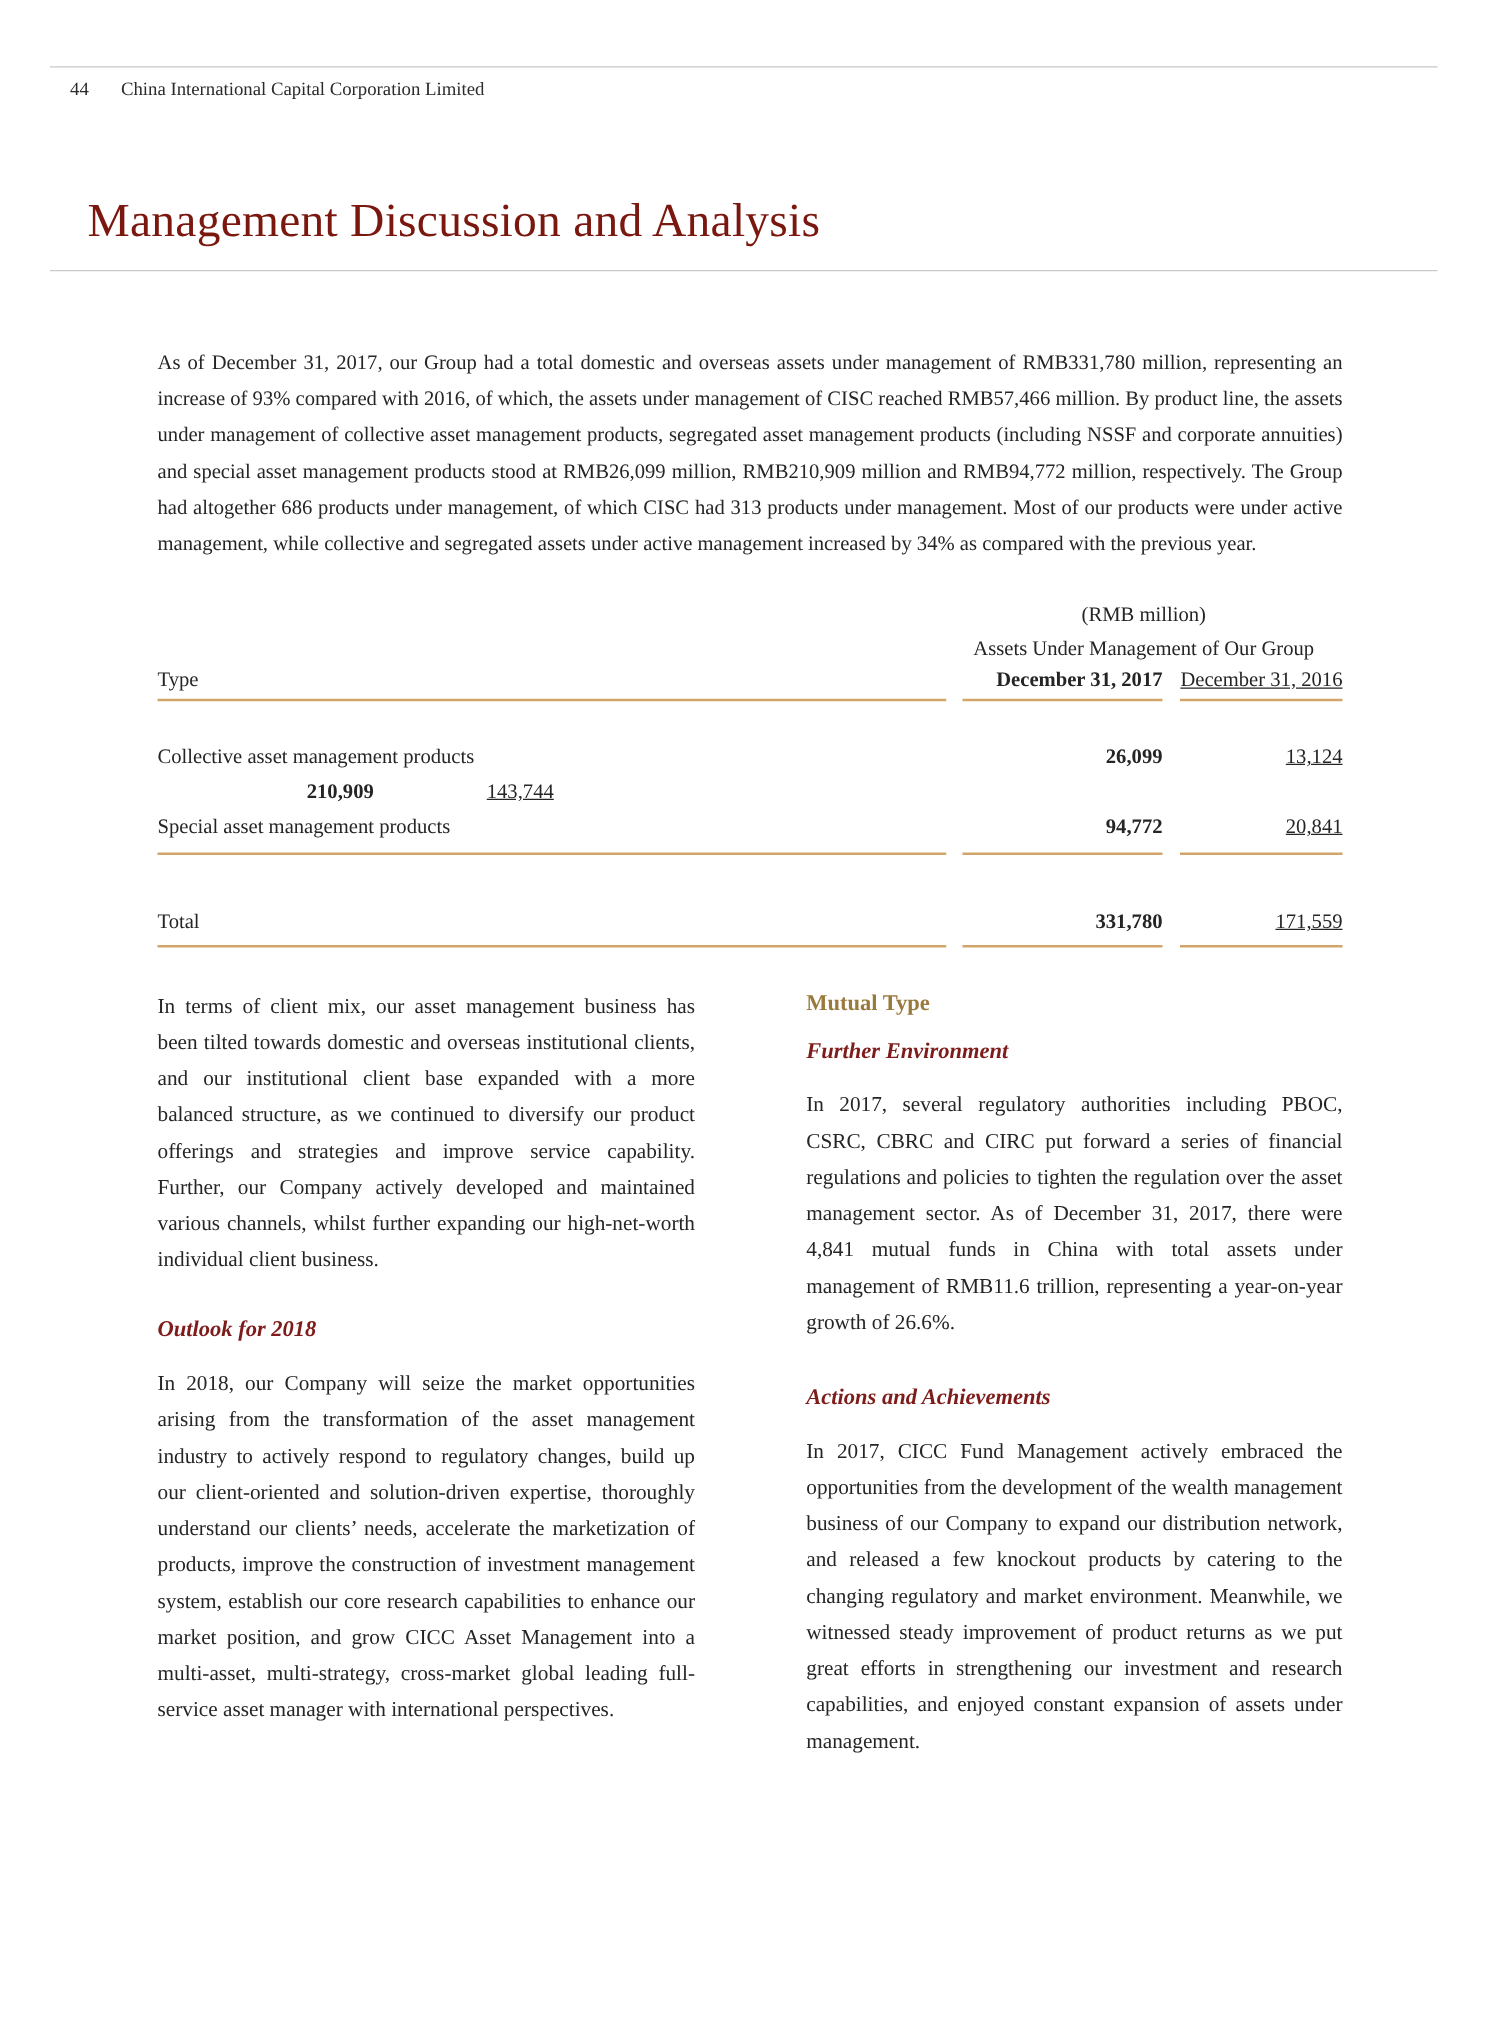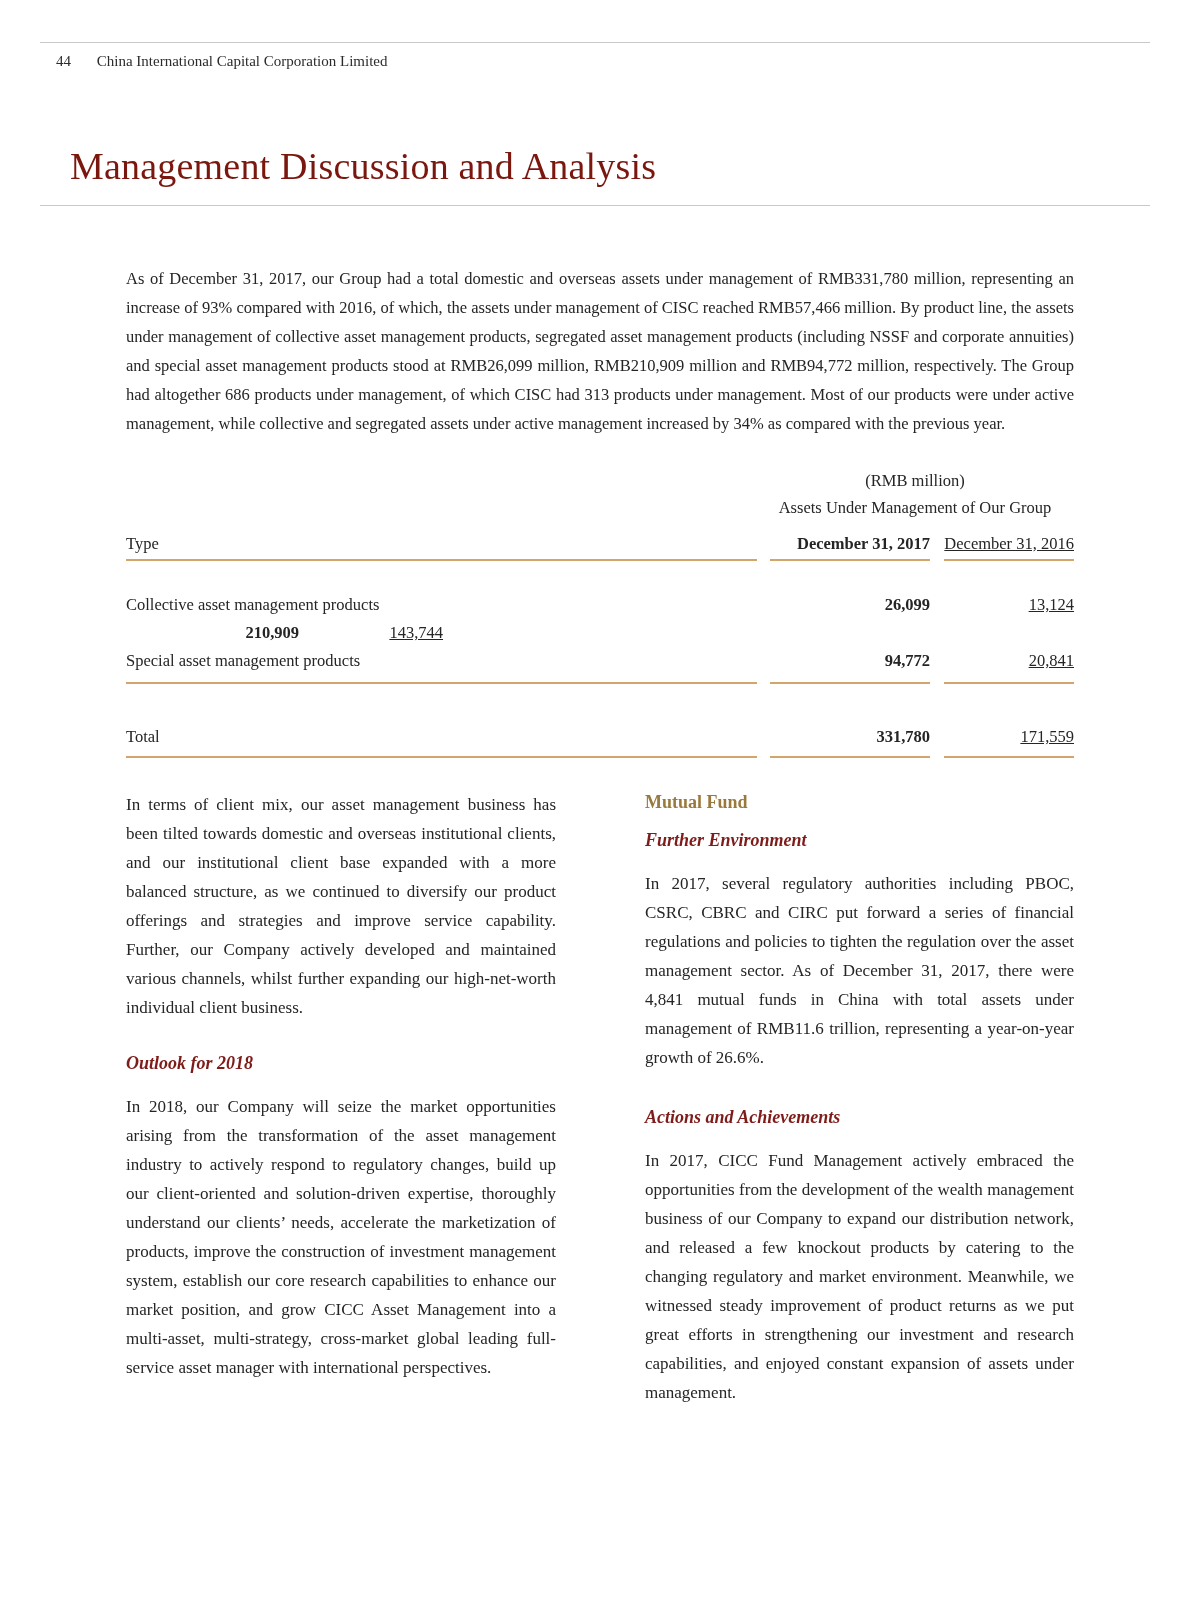--- a/index.html
+++ b/index.html
@@ -11,21 +11,21 @@
     --page-rule-gray:#c9c9c9;
   }
   html,body{margin:0;padding:0;background:#ffffff;}
   .page{
     position:relative;
     width:1190px;height:1615px;
     margin:0 auto;
     background:#ffffff;
     font-family:"Liberation Serif", serif;
     color:var(--body-text);
-    padding:0 40px;
+    padding:11px 40px;
     box-sizing:border-box;
     overflow:hidden;
   }
   .top-rule{margin-top:42px;border-top:1px solid var(--page-rule-gray);}
   .page-header{
     margin-top:9px;
     font-size:15px;line-height:18px;
     color:#2b2b2b;
     letter-spacing:0;
   }
@@ -49,21 +49,21 @@
   .aum-table{margin-top:29px;font-size:16.5px;}
   .tbl-caption{
     margin-left:auto;width:318px;text-align:center;
     line-height:27px;
   }
   .trow{display:flex;}
   .c-type{width:631px;text-align:left;}
   .c-2017{width:160px;margin-left:13px;text-align:right;}
   .c-2016{width:130px;margin-left:14px;text-align:right;text-decoration:underline;}
   .thead > div{border-bottom:2px solid var(--table-rule-gold);padding-bottom:4px;}
-  .thead{line-height:22px;margin-top:12px;}
+  .thead{line-height:22px;margin-top:1px;}
   .thead .c-2017{font-weight:bold;}
   .tbody{margin-top:30px;line-height:28px;}
   .tbody .c-2017{font-weight:bold;}
   .row-last > div{border-bottom:2px solid var(--table-rule-gold);padding-bottom:7px;}
   .trow-total{margin-top:40px;line-height:26px;}
   .trow-total > div{border-bottom:2px solid var(--table-rule-gold);padding-bottom:6px;}
   .trow-total .c-2017{font-weight:bold;}
   
   .columns{display:flex;margin-top:32px;}
   .col-left{width:430px;}
@@ -138,21 +138,21 @@
     </div>
 
     <div class="columns">
       <div class="col-left">
         <p class="col-para">In terms of client mix, our asset management business has been tilted towards domestic and overseas institutional clients, and our institutional client base expanded with a more balanced structure, as we continued to diversify our product offerings and strategies and improve service capability. Further, our Company actively developed and maintained various channels, whilst further expanding our high-net-worth individual client business.</p>
         <h3 class="h-maroon">Outlook for 2018</h3>
         <p class="col-para">In 2018, our Company will seize the market opportunities arising from the transformation of the asset management industry to actively respond to regulatory changes, build up our client-oriented and solution-driven expertise, thoroughly understand our clients’ needs, accelerate the marketization of products, improve the construction of investment management system, establish our core research capabilities to enhance our market position, and grow CICC Asset Management into a multi-asset, multi-strategy, cross-market global leading full-service asset manager with international perspectives.</p>
       </div>
       <div class="col-gap"></div>
       <div class="col-right">
-        <h2 class="h-gold">Mutual Fund</h2>
+        <h2 class="h-gold">Mutual Type</h2>
         <h3 class="h-maroon">Further Environment</h3>
         <p class="col-para">In 2017, several regulatory authorities including PBOC, CSRC, CBRC and CIRC put forward a series of financial regulations and policies to tighten the regulation over the asset management sector. As of December 31, 2017, there were 4,841 mutual funds in China with total assets under management of RMB11.6 trillion, representing a year-on-year growth of 26.6%.</p>
         <h3 class="h-maroon h-maroon2">Actions and Achievements</h3>
         <p class="col-para">In 2017, CICC Fund Management actively embraced the opportunities from the development of the wealth management business of our Company to expand our distribution network, and released a few knockout products by catering to the changing regulatory and market environment. Meanwhile, we witnessed steady improvement of product returns as we put great efforts in strengthening our investment and research capabilities, and enjoyed constant expansion of assets under management.</p>
       </div>
     </div>
 
   </div>
 </div>
 

